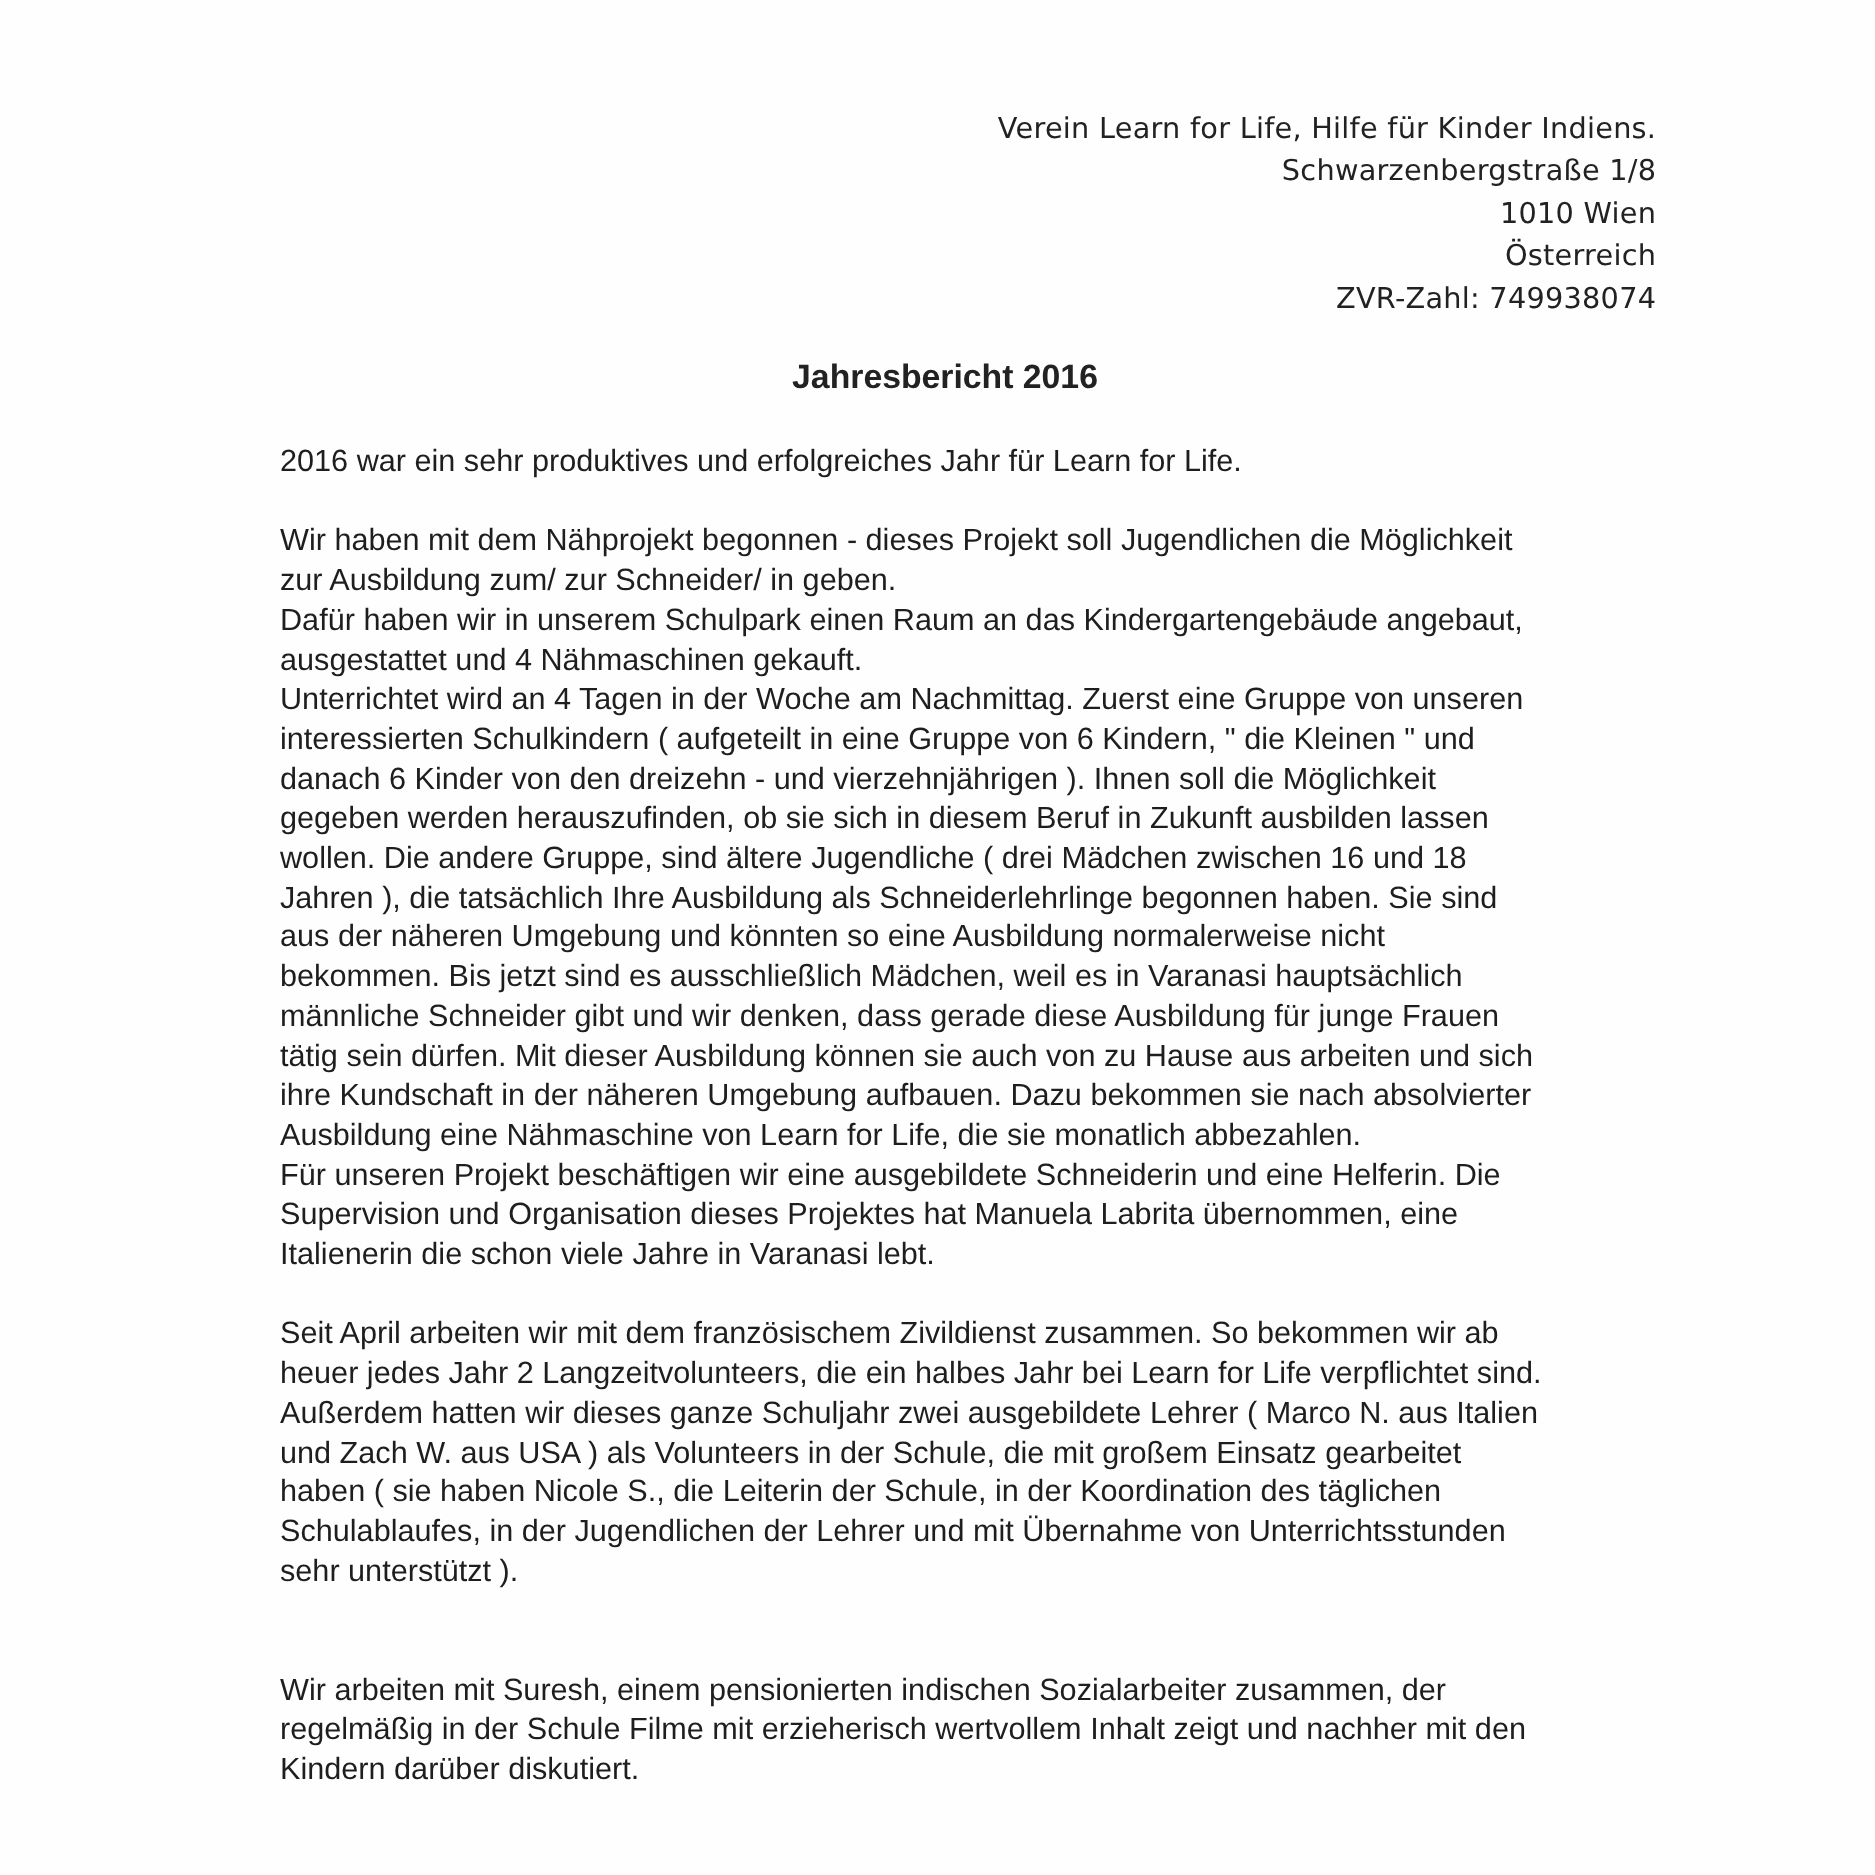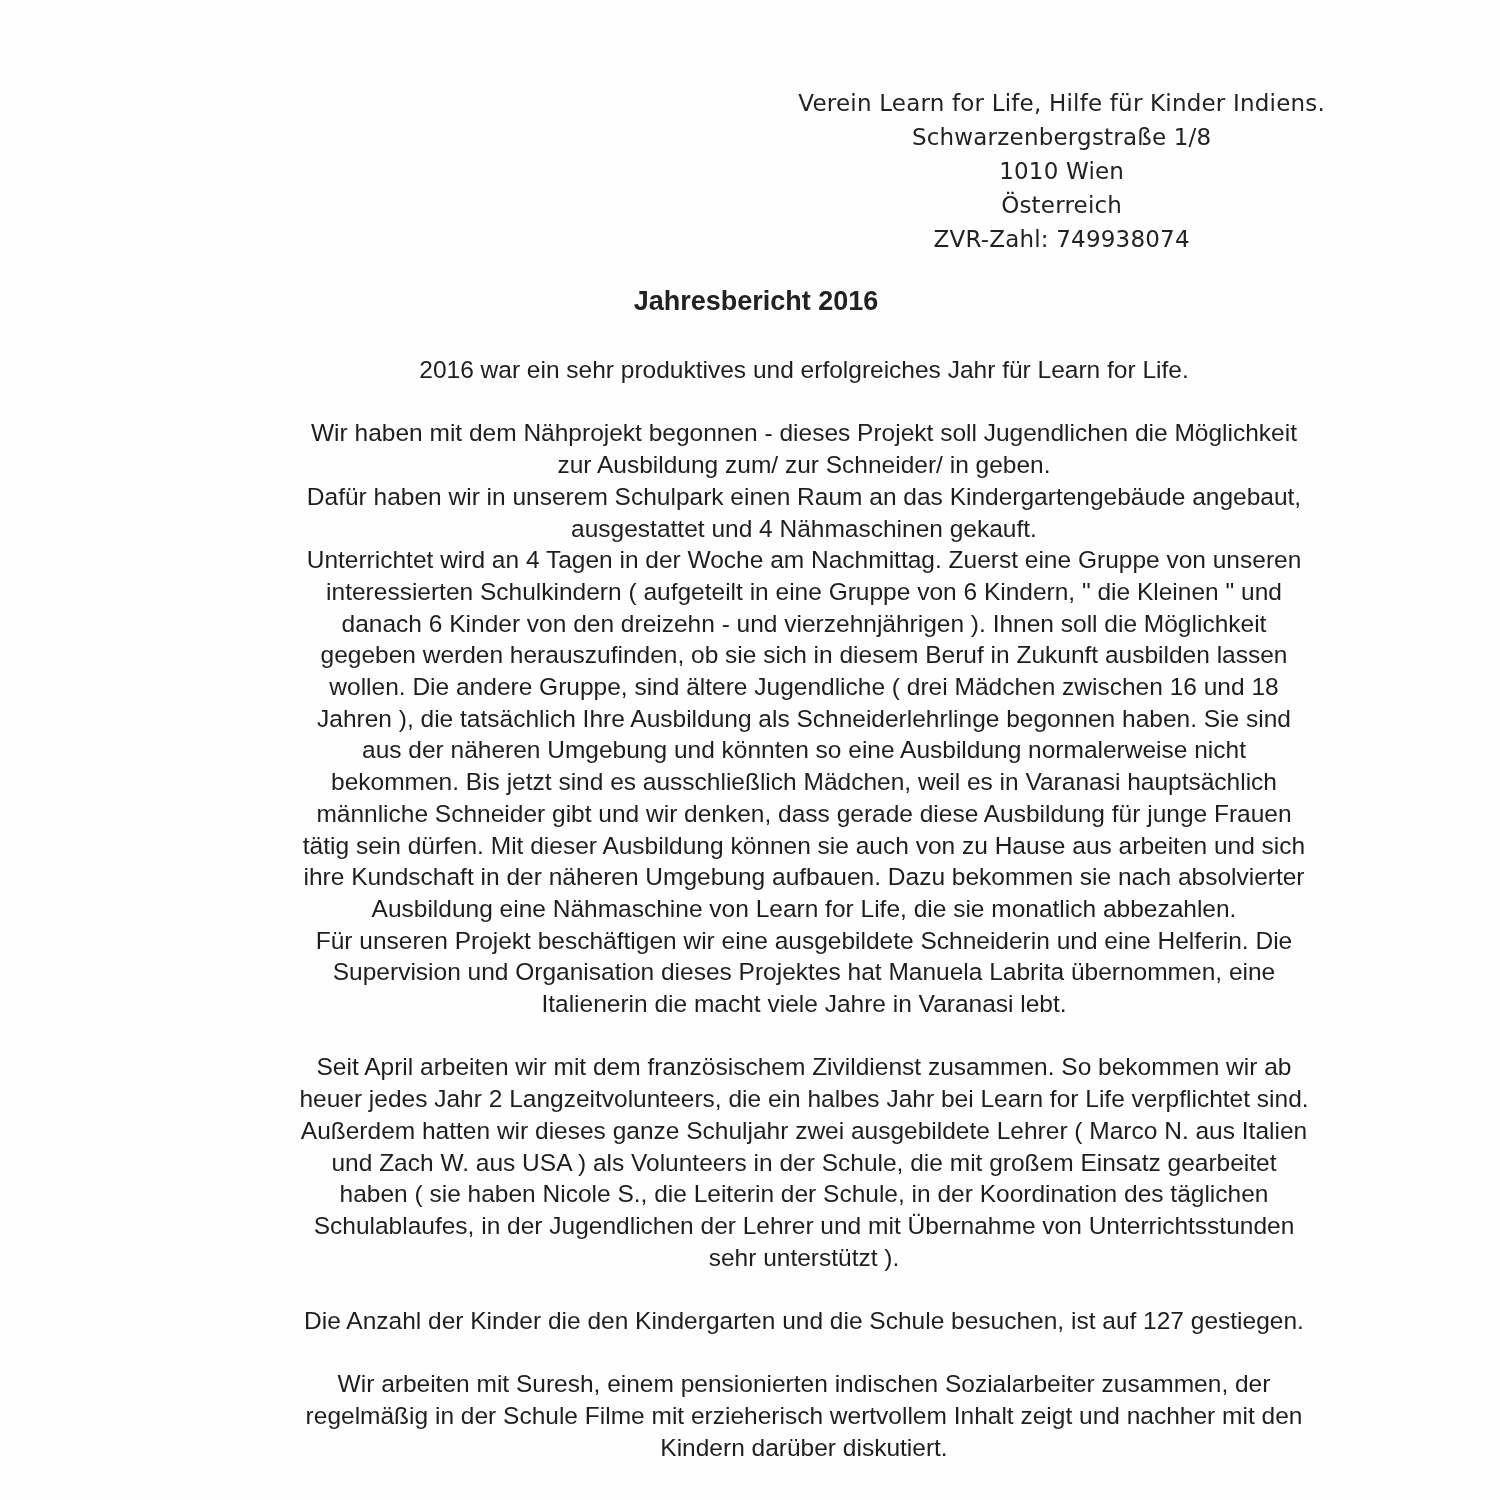--- a/index.html
+++ b/index.html
@@ -48,21 +48,21 @@
       position: absolute;
       left: 188px;
       top: 354px;
       width: 1160px;
       font-family: "Liberation Sans", sans-serif;
       font-size: 24.5px;
       line-height: 31.7px;
       color: #1e1e1e;
       margin-left: 36px;
     }
-    .line { white-space: nowrap; text-align: center; }
+    .line { white-space: nowrap; }
     .gap { height: 31.7px; }
   </style>
 </head>
 <body>
 
 <div class="page">
 
   <div class="letterhead">
     <div class="line">Verein Learn for Life, Hilfe für Kinder Indiens.</div>
     <div class="line">Schwarzenbergstraße 1/8</div>
@@ -93,40 +93,37 @@
       <div class="line">wollen. Die andere Gruppe, sind ältere Jugendliche ( drei Mädchen zwischen 16 und 18</div>
       <div class="line">Jahren ), die tatsächlich Ihre Ausbildung als Schneiderlehrlinge begonnen haben. Sie sind</div>
       <div class="line">aus der näheren Umgebung und könnten so eine Ausbildung normalerweise nicht</div>
       <div class="line">bekommen. Bis jetzt sind es ausschließlich Mädchen, weil es in Varanasi hauptsächlich</div>
       <div class="line">männliche Schneider gibt und wir denken, dass gerade diese Ausbildung für junge Frauen</div>
       <div class="line">tätig sein dürfen. Mit dieser Ausbildung können sie auch von zu Hause aus arbeiten und sich</div>
       <div class="line">ihre Kundschaft in der näheren Umgebung aufbauen. Dazu bekommen sie nach absolvierter</div>
       <div class="line">Ausbildung eine Nähmaschine von Learn for Life, die sie monatlich abbezahlen.</div>
       <div class="line">Für unseren Projekt beschäftigen wir eine ausgebildete Schneiderin und eine Helferin. Die</div>
       <div class="line">Supervision und Organisation dieses Projektes hat Manuela Labrita übernommen, eine</div>
-      <div class="line">Italienerin die macht viele Jahre in Varanasi lebt.</div>
+      <div class="line">Italienerin die schon viele Jahre in Varanasi lebt.</div>
     </div>
 
     <div class="gap"></div>
 
     <div>
       <div class="line">Seit April arbeiten wir mit dem französischem Zivildienst zusammen. So bekommen wir ab</div>
       <div class="line">heuer jedes Jahr 2 Langzeitvolunteers, die ein halbes Jahr bei Learn for Life verpflichtet sind.</div>
       <div class="line">Außerdem hatten wir dieses ganze Schuljahr zwei ausgebildete Lehrer ( Marco N. aus Italien</div>
       <div class="line">und Zach W. aus USA ) als Volunteers in der Schule, die mit großem Einsatz gearbeitet</div>
       <div class="line">haben ( sie haben Nicole S., die Leiterin der Schule, in der Koordination des täglichen</div>
       <div class="line">Schulablaufes, in der Jugendlichen der Lehrer und mit Übernahme von Unterrichtsstunden</div>
       <div class="line">sehr unterstützt ).</div>
     </div>
 
     <div class="gap"></div>
 
-    <div>
-      <div class="line">Die Anzahl der Kinder die den Kindergarten und die Schule besuchen, ist auf 127 gestiegen.</div>
-    </div>
 
     <div class="gap"></div>
 
     <div>
       <div class="line">Wir arbeiten mit Suresh, einem pensionierten indischen Sozialarbeiter zusammen, der</div>
       <div class="line">regelmäßig in der Schule Filme mit erzieherisch wertvollem Inhalt zeigt und nachher mit den</div>
       <div class="line">Kindern darüber diskutiert.</div>
     </div>
 
   </div>

